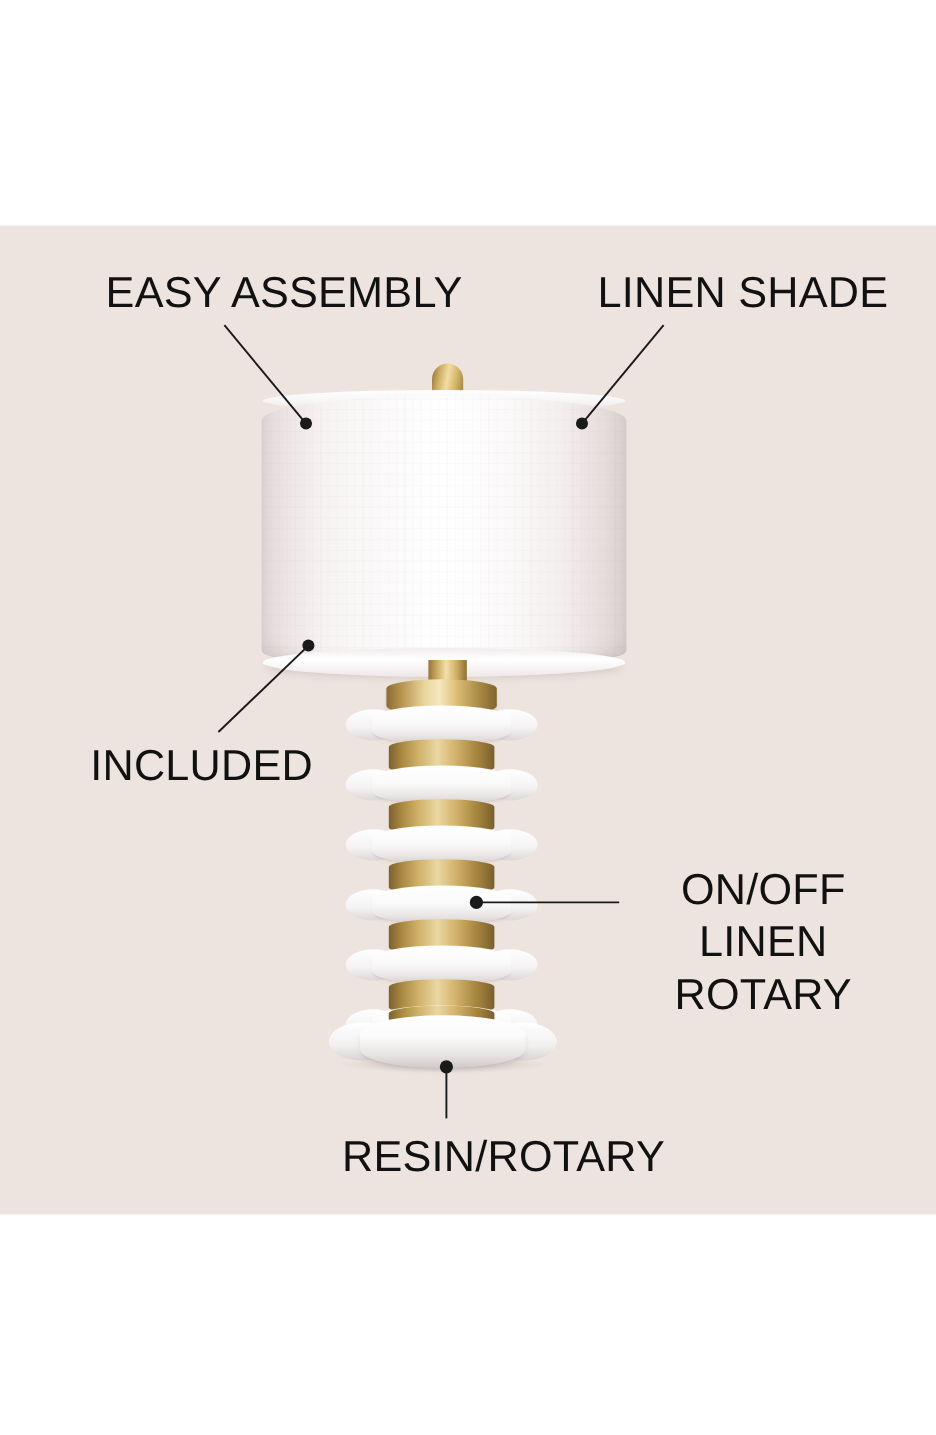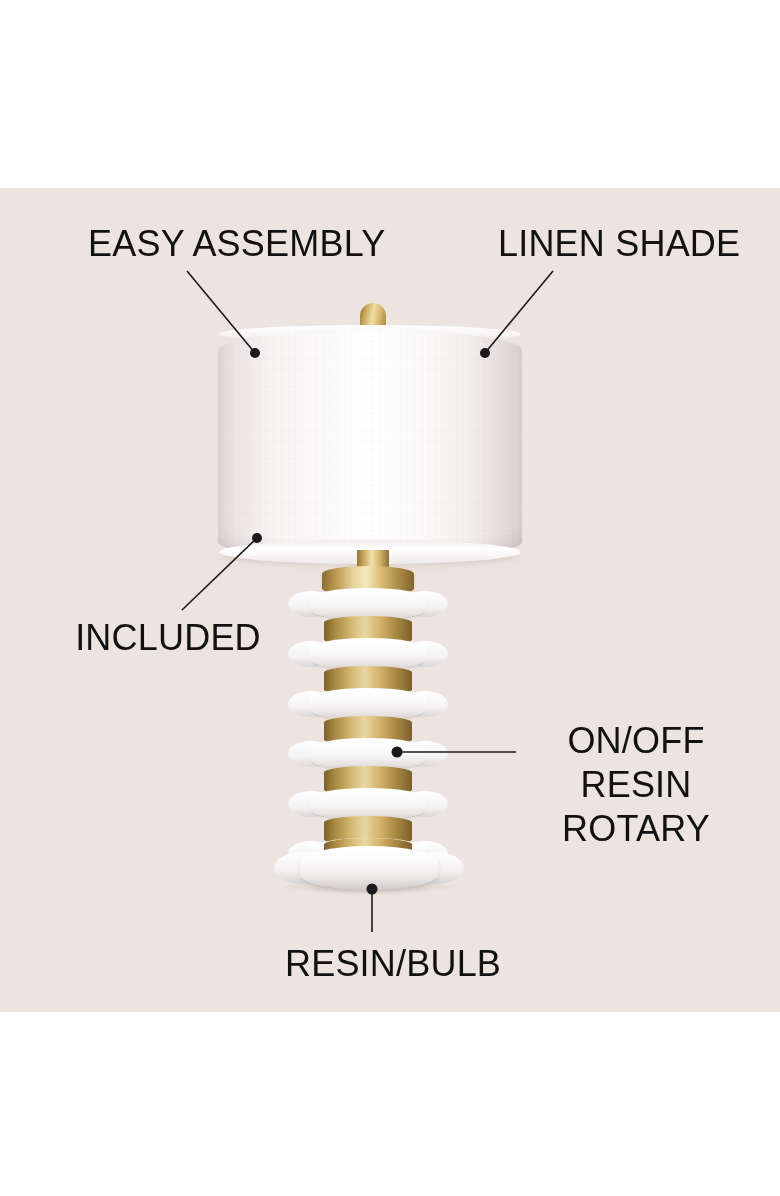--- a/index.html
+++ b/index.html
@@ -331,19 +331,19 @@
 
 <div class="callout" id="label-linen-shade">
   <span>LINEN SHADE</span>
 </div>
 
 <div class="callout" id="label-led-bulbs">
   <div>INCLUDED</div>
 </div>
 
 <div class="callout" id="label-rotary-switch">
-  <div>ON/OFF RESIN</div>
+  <div>ON/OFF LINEN</div>
   <div>ROTARY</div>
 </div>
 
 <div class="callout" id="label-resin-metal">
-  <span>RESIN/BULB</span>
+  <span>RESIN/ROTARY</span>
 </div>
 
 </body></html>

